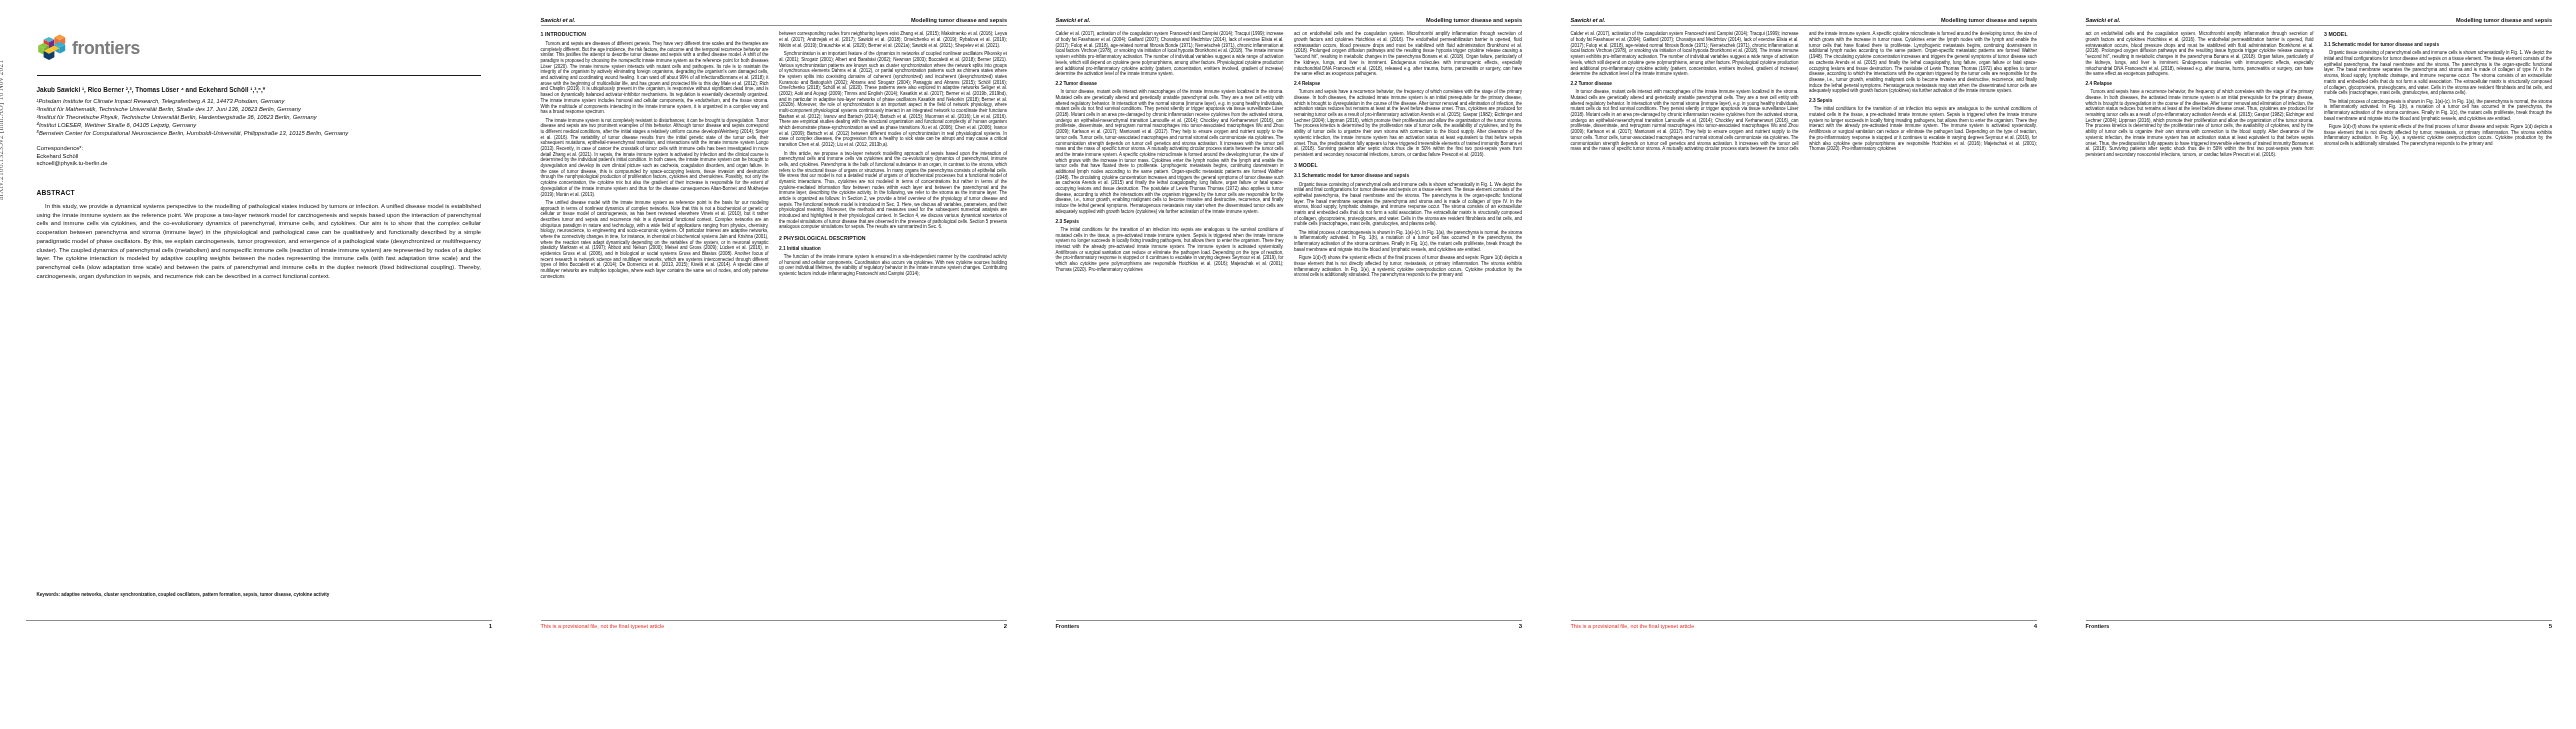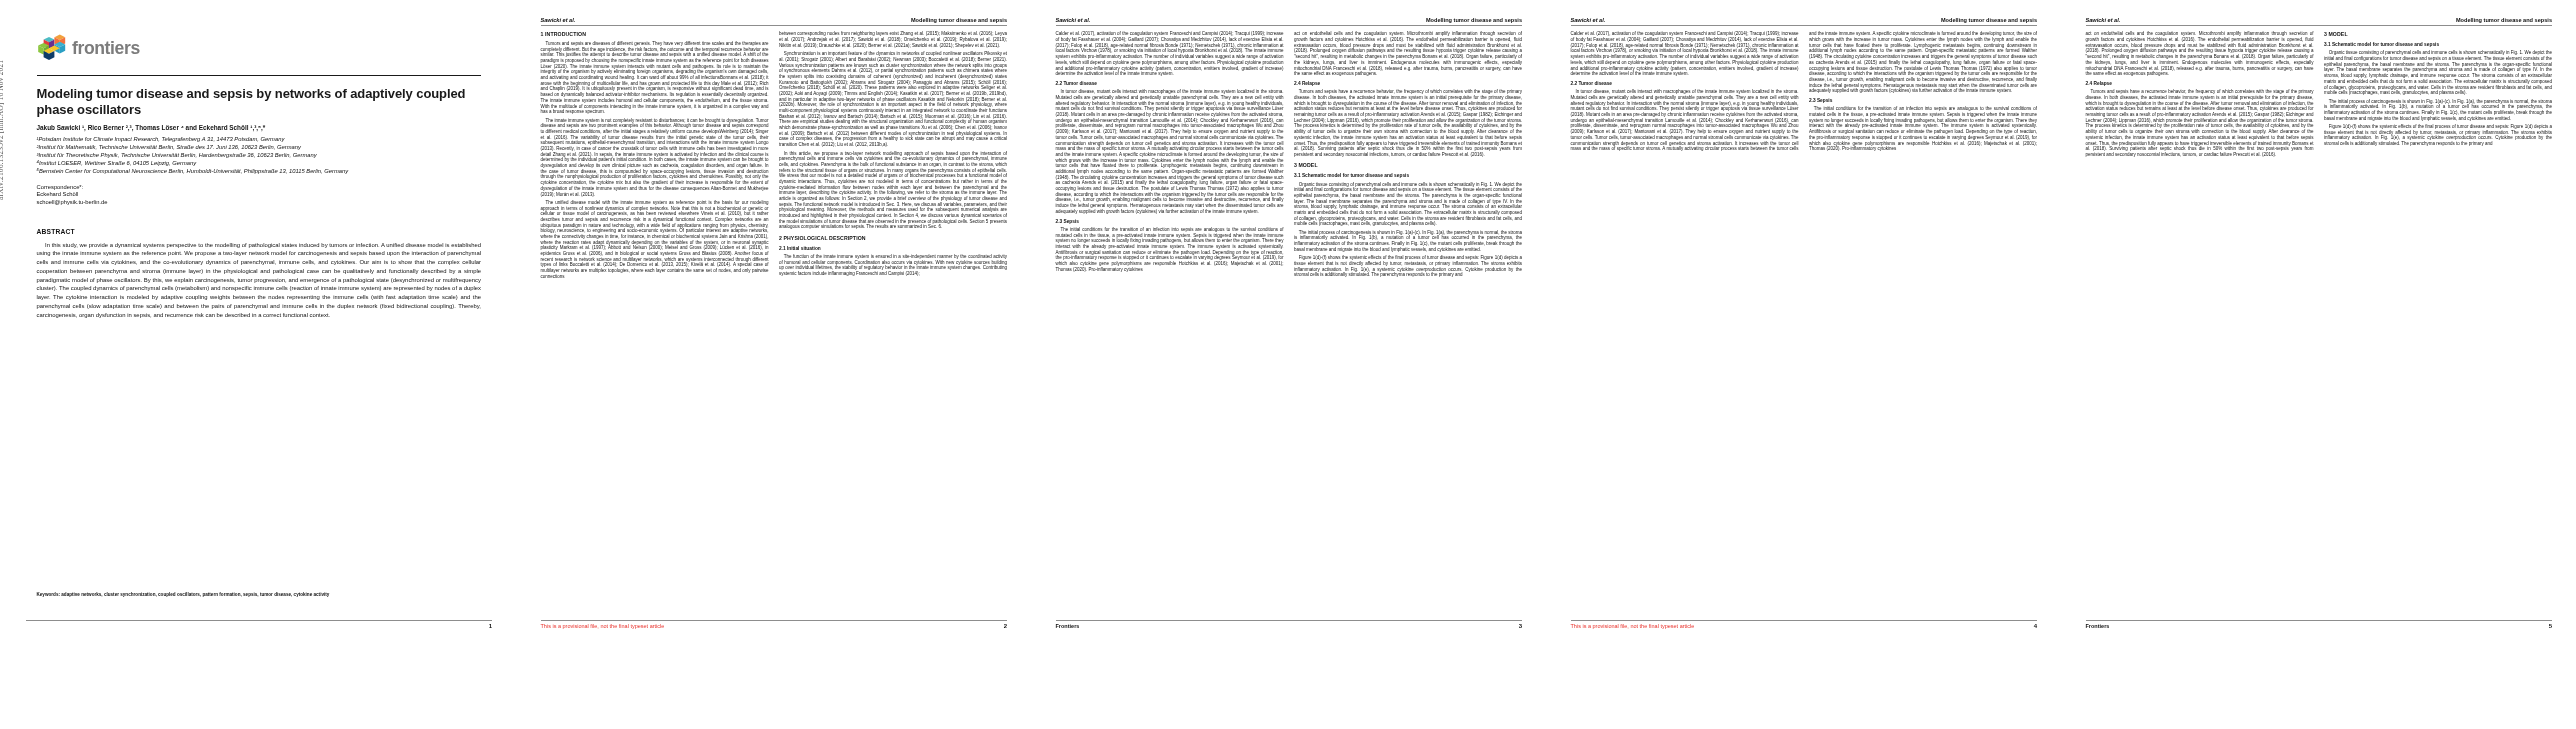--- a/index.html
+++ b/index.html
@@ -163,21 +163,20 @@
             <polygon points="22,60 40,69 40,90 22,81" fill="#0f3c68"></polygon>
             <polygon points="40,69 58,60 58,81 40,90" fill="#0f3c68"></polygon>
             <polygon points="40,51 58,42 76,51 58,60" fill="#f7c52b"></polygon>
           </g>
         </svg>
         <div class="logo-word">frontiers</div>
       </div>
 
       <div class="title-rule"></div>
 
-      <h1 class="art-title">Modeling tumor disease and sepsis by networks of adaptively coupled phase oscillators</h1>
 
       <div class="authors">Jakub Sawicki ¹, Rico Berner ²,³, Thomas Löser ⁴ and Eckehard Schöll ¹,³,⁵,*</div>
 
       <div class="affils">
         <div class="affil">¹Potsdam Institute for Climate Impact Research, Telegrafenberg A 31, 14473 Potsdam, Germany</div>
         <div class="affil">²Institut für Mathematik, Technische Universität Berlin, Straße des 17. Juni 136, 10623 Berlin, Germany</div>
         <div class="affil">³Institut für Theoretische Physik, Technische Universität Berlin, Hardenbergstraße 36, 10623 Berlin, Germany</div>
         <div class="affil">⁴Institut LOESER, Wettiner Straße 6, 04105 Leipzig, Germany</div>
         <div class="affil">⁵Bernstein Center for Computational Neuroscience Berlin, Humboldt-Universität, Philippstraße 13, 10115 Berlin, Germany</div>
       </div>

